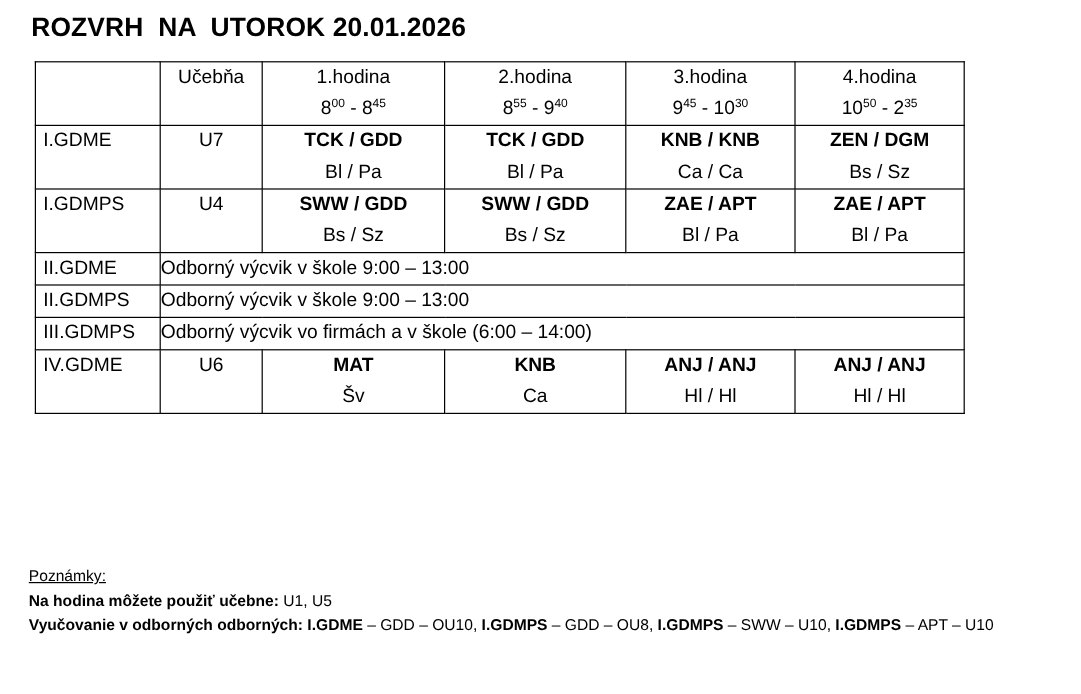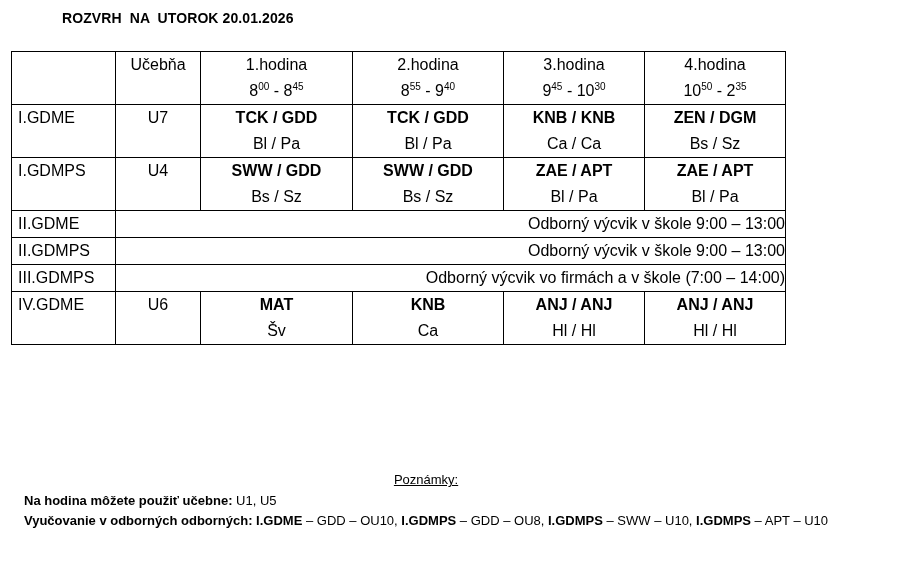--- a/index.html
+++ b/index.html
@@ -12,29 +12,28 @@
     }
     body {
       position: relative;
       font-family: "Liberation Sans", "DejaVu Sans", sans-serif;
       color: #000000;
     }
     .title {
       position: absolute;
       left: 26px;
       top: 10px;
-      font-size: 14px;
+      font-size: 22px;
       font-weight: bold;
       letter-spacing: 0.1px;
       white-space: pre;
-      margin-left: 36px;
     }
     table.schedule {
       position: absolute;
-      left: 11px;
+      left: 29px;
       top: 51px;
       border-collapse: collapse;
       table-layout: fixed;
       width: 775px;
       font-size: 16px;
     }
     table.schedule td, table.schedule th {
       border: 1.4px solid #000000;
       padding: 0;
       vertical-align: top;
@@ -46,31 +45,31 @@
     col.c-h1 { width: 152px; }
     col.c-h2 { width: 151px; }
     col.c-h3 { width: 141px; }
     col.c-h4 { width: 141px; }
     .row2 td, .row2 th { height: 52px; }
     .row1 td, .row1 th { height: 25px; }
     .cls { text-align: left; padding-left: 6px !important; }
     .ctr { text-align: center; }
     .subj { font-weight: bold; display: block; }
     .teach { display: block; }
-    .span-text { text-align: right; }
+    .span-text { text-align: left; }
     sup { font-size: 10px; line-height: 0; vertical-align: 6px; }
     .hdr-line { display: block; }
     .notes {
       position: absolute;
       left: 24px;
       top: 470px;
       font-size: 13px;
       line-height: 20.5px;
     }
-    .notes .heading { text-decoration: underline; text-align: center; }
+    .notes .heading { text-decoration: underline; }
     .notes b { font-weight: bold; }
   </style>
 </head>
 <body>
 
 <div class="title">ROZVRH  NA  UTOROK 20.01.2026</div>
 
 <table class="schedule">
   <colgroup>
     <col class="c-class">
@@ -150,21 +149,21 @@
   </tr>
 
   <tr class="row1">
     <td class="cls">II.GDMPS</td>
     <td colspan="5" class="span-text">Odborný výcvik v škole 9:00 – 13:00</td>
   </tr>
 
 
   <tr class="row1">
     <td class="cls">III.GDMPS</td>
-    <td colspan="5" class="span-text">Odborný výcvik vo firmách a v škole (7:00 – 14:00)</td>
+    <td colspan="5" class="span-text">Odborný výcvik vo firmách a v škole (6:00 – 14:00)</td>
   </tr>
 
   <tr class="row2">
     <td class="cls">IV.GDME</td>
     <td class="ctr">U6</td>
     <td class="ctr">
           <span class="subj">MAT</span>
           <span class="teach">Šv</span>
         </td>
     <td class="ctr">

